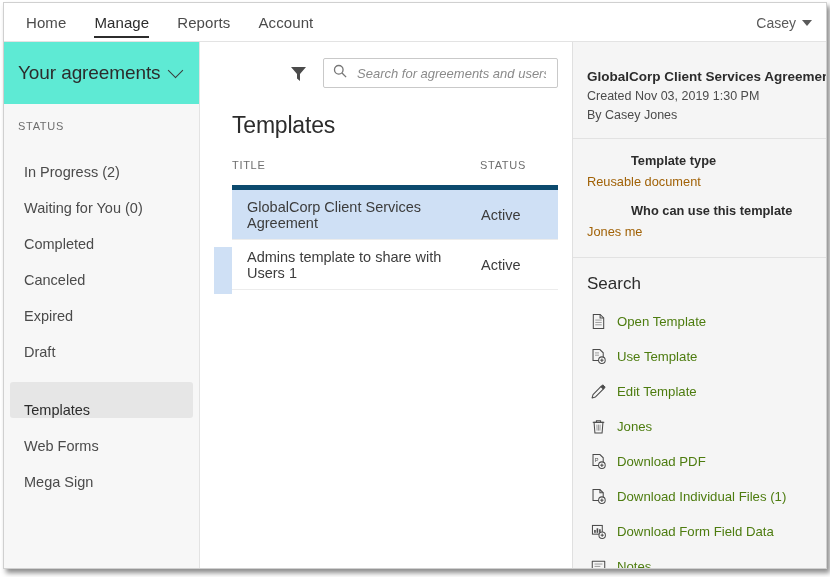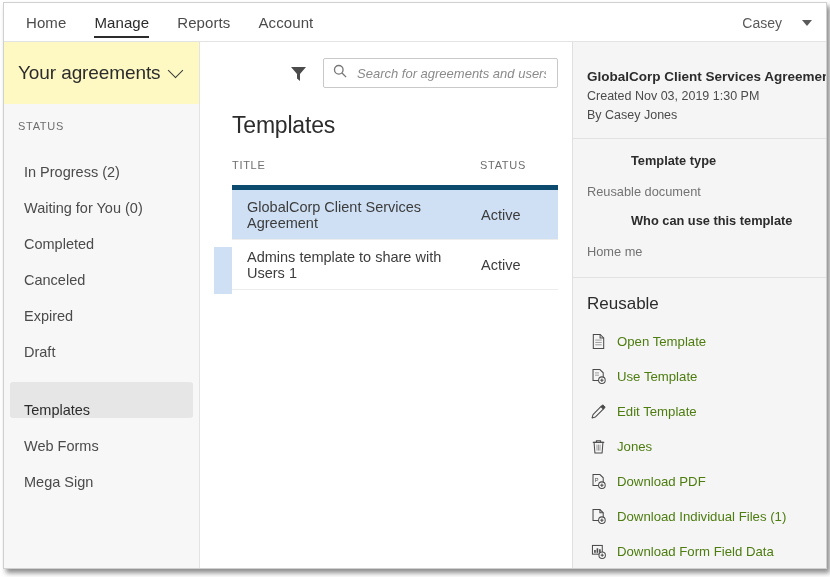--- a/index.html
+++ b/index.html
@@ -74,41 +74,41 @@
     height: 2px;
     background: #2c2c2c;
   }
   .user-menu {
     position: absolute;
     right: 14px;
     top: 0;
     height: 39px;
     display: flex;
     align-items: center;
-    gap: 20px;
+    gap: 6px;
     font-size: 14px;
     color: #5a5a5a;
     cursor: pointer;
   }
   .caret-down {
     width: 0; height: 0;
     border-left: 5px solid transparent;
     border-right: 5px solid transparent;
     border-top: 6px solid #5a5a5a;
     display: inline-block;
   }
 
   
   .sidebar {
     position: absolute;
     left: 0;
     top: 39px;
     width: 196px;
     bottom: 0;
-    background: #fef9c3;
+    background: #5eead4;
     border-right: 1px solid #e3e3e3;
     box-sizing: border-box;
   }
   .sidebar-title {
     height: 62px;
     display: flex;
     align-items: center;
     padding-left: 14px;
     gap: 9px;
     cursor: pointer;
@@ -296,22 +296,22 @@
   }
   .rp-label {
     font-size: 12.8px;
     font-weight: bold;
     color: #2c2c2c;
     margin-top: 14px;
     margin-left: 44px;
   }
   .rp-value {
     font-size: 12.8px;
-    color: #737373;
-    margin-top: 16px;
+    color: #a16207;
+    margin-top: 6px;
   }
   .rp-actions-title {
     font-size: 17px;
     color: #2c2c2c;
     padding: 16px 0 10px 0;
   }
   .action-item {
     display: flex;
     align-items: center;
     gap: 10px;
@@ -442,25 +442,25 @@
     <div class="rp-section">
       <div class="rp-doc-title">GlobalCorp Client Services Agreement</div>
       <div class="rp-meta">Created Nov 03, 2019 1:30 PM</div>
       <div class="rp-meta">By Casey Jones</div>
     </div>
     <div class="rp-divider"></div>
     <div class="rp-section">
       <div class="rp-label">Template type</div>
       <div class="rp-value">Reusable document</div>
       <div class="rp-label">Who can use this template</div>
-      <div class="rp-value">Home me</div>
+      <div class="rp-value">Jones me</div>
     </div>
     <div class="rp-divider" style="margin-top:18px;"></div>
     <div class="rp-section">
-      <div class="rp-actions-title">Reusable</div>
+      <div class="rp-actions-title">Search</div>
 
       <div class="action-item">
         <span class="action-icon">
           <svg width="17" height="17" viewBox="0 0 18 18">
                 <path d="M3.5 1.5h7.2l3.8 3.8v11.2H3.5z" fill="none" stroke="#4b4b4b" stroke-width="1.1"></path>
                 <path d="M10.7 1.5v3.8h3.8" fill="none" stroke="#4b4b4b" stroke-width="1.1"></path>
                 <line x1="5.6" y1="7.5" x2="12.4" y2="7.5" stroke="#8b8b8b" stroke-width="0.9"></line>
                 <line x1="5.6" y1="10" x2="12.4" y2="10" stroke="#8b8b8b" stroke-width="0.9"></line>
                 <line x1="5.6" y1="12.5" x2="12.4" y2="12.5" stroke="#8b8b8b" stroke-width="0.9"></line>
               </svg>

